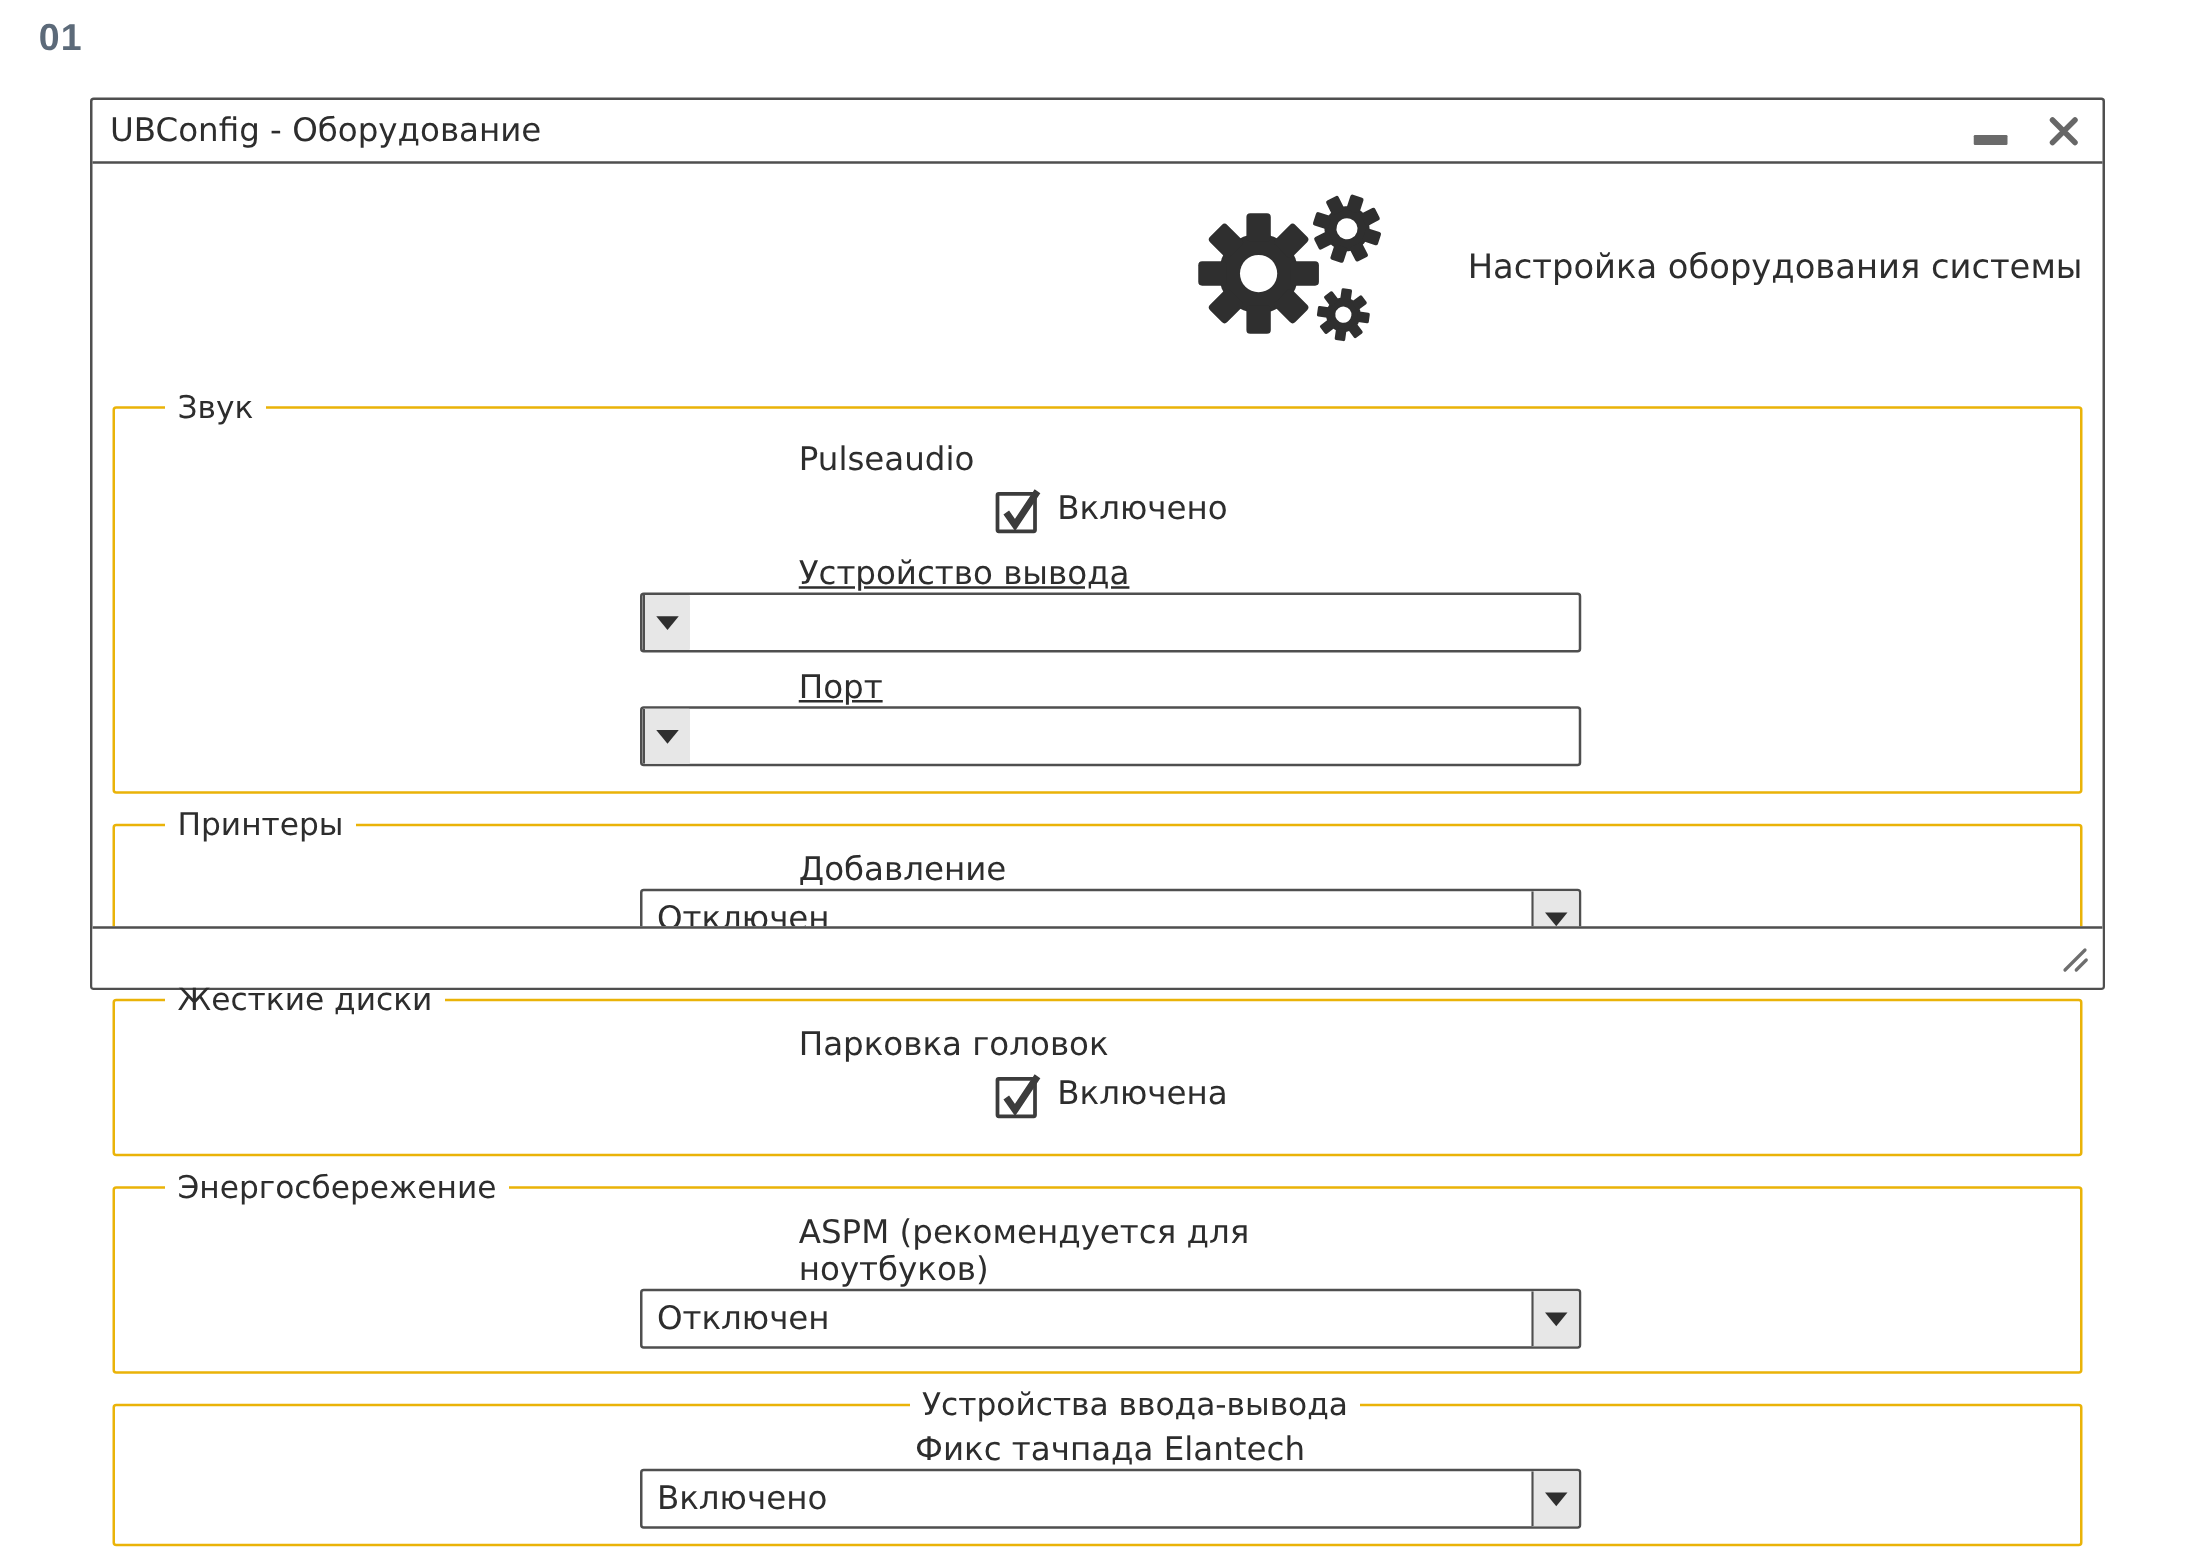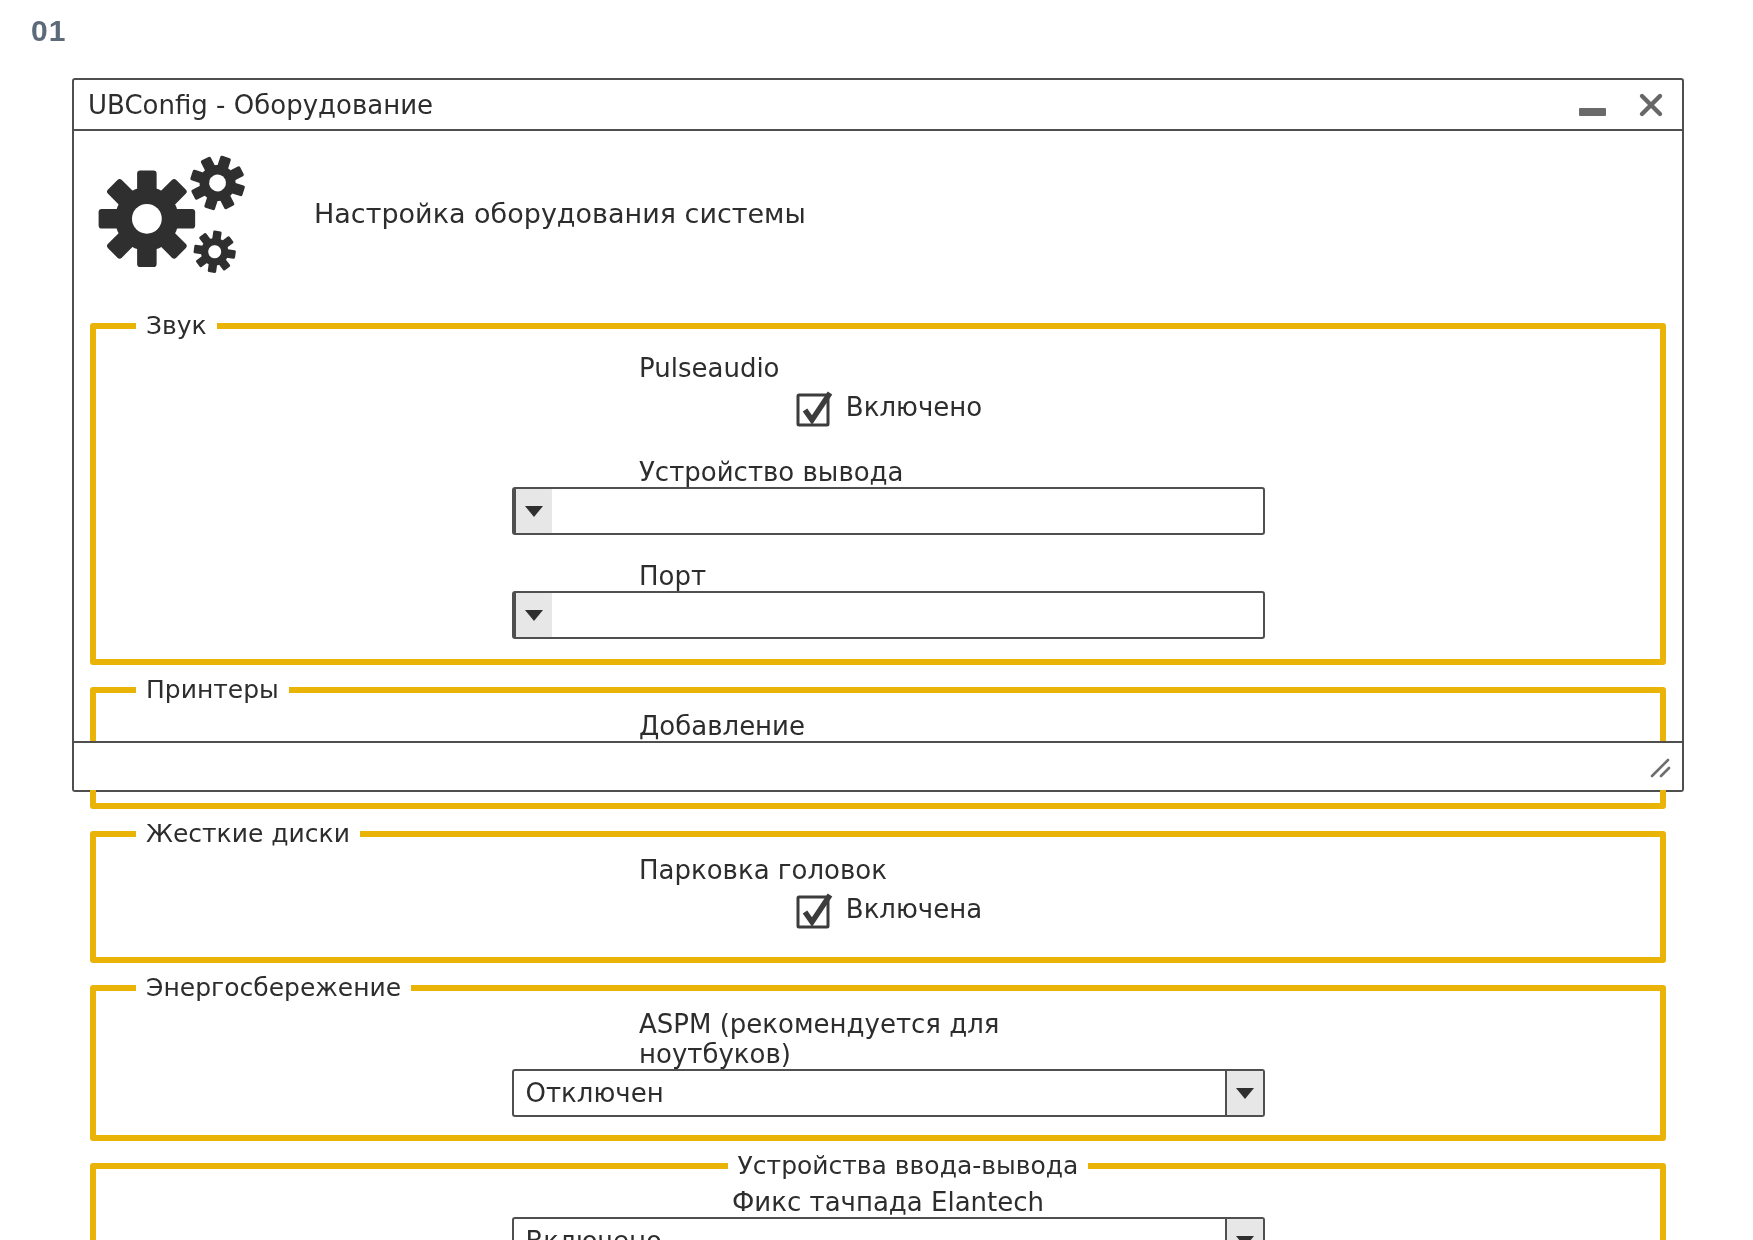--- a/index.html
+++ b/index.html
@@ -40,43 +40,43 @@
   .min-btn {
     width: 27px; height: 8px; background: #6a6a6a; border-radius: 1px;
     margin-right: 32px; margin-top: 14px;
   }
   .close-btn { width: 26px; height: 26px; display: flex; }
 
   .content { padding: 0 16px; }
 
   .header-row {
     display: flex; align-items: center;
-    margin: 20px 0 36px 6px; height: 124px;
+    margin: 20px 0 36px 6px; height: 124px; justify-content: flex-end;
   }
   .gears-svg { width: 156px; height: 124px; flex-shrink: 0; }
   .header-text { margin-left: 62px; font-size: 27px; }
 
   fieldset {
-    border: 6px solid #eab308;
+    border: 2px solid #eab308;
     border-radius: 3px;
     margin: 0 0 10px 0;
     padding: 6px 0 14px 20px;
     min-width: 0;
   }
   legend {
     margin-left: 20px; padding: 0 10px;
     font-size: 25px; line-height: 30px; color: #2d2d2d;
   }
   fieldset.fs-sound { padding-top: 12px; padding-bottom: 20px; }
   fieldset.fs-disks { padding-bottom: 24px; }
   fieldset.fs-power { padding-bottom: 18px; }
   fieldset.fs-io    { padding-bottom: 12px; text-align: center; }
 
   .row { display: flex; align-items: center; flex-direction: column; }
-  .row + .row { margin-top: 26px; }
+  .row + .row { margin-top: 13px; text-decoration: underline; }
   .row-label { width: 498px; flex-shrink: 0; font-size: 26px; }
 
   .combo {
     width: 753px; height: 48px;
     border: 2px solid #4f4f4f; border-radius: 3px;
     background: #ffffff;
     display: flex; align-items: stretch;
     cursor: default;
   }
   .combo-value {

